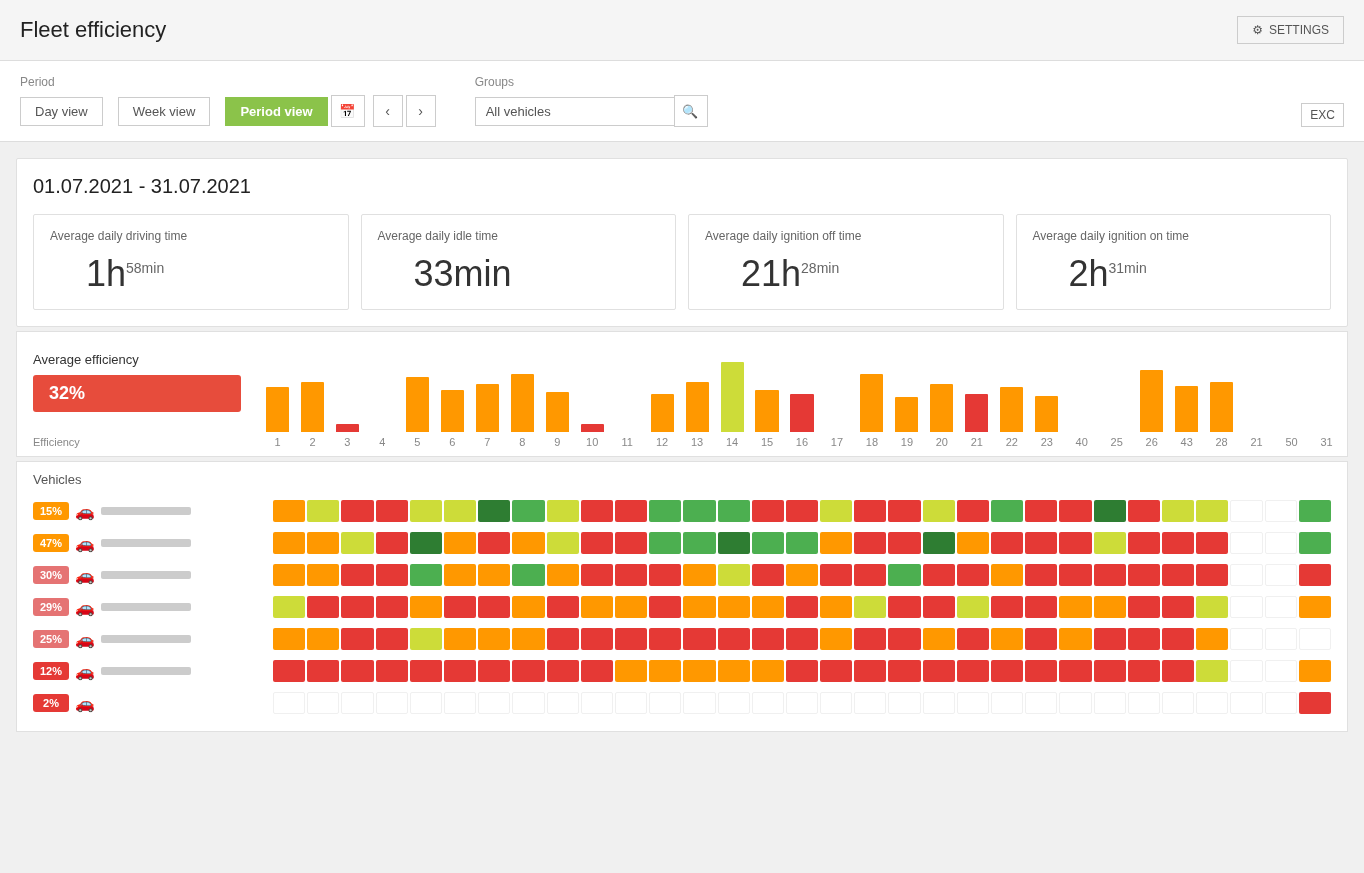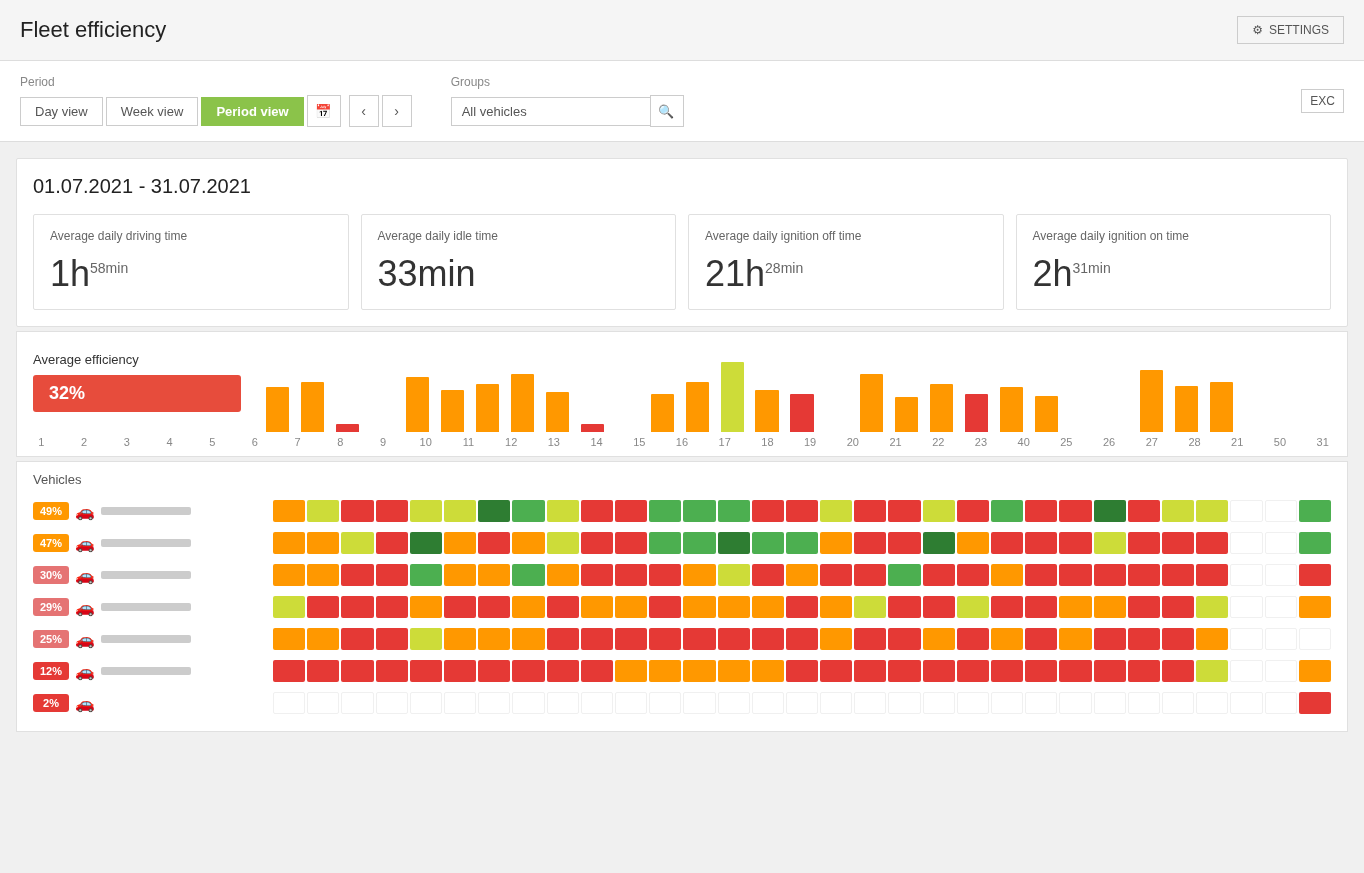--- a/index.html
+++ b/index.html
@@ -26,32 +26,32 @@
       color: #555;
     }
 
     .controls-bar {
       background: #fff;
       padding: 14px 20px;
       border-bottom: 1px solid #ddd;
     }
     .controls-inner {
       display: flex;
-      align-items: center;
+      align-items: flex-end;
       gap: 40px;
     }
     .control-group label {
       display: block;
       font-size: 12px;
       color: #888;
       margin-bottom: 6px;
     }
     .view-buttons {
       display: flex;
-      gap: 4px;
+      gap: 16px;
     }
     .view-btn {
       border: 1px solid #ccc;
       background: #fff;
       padding: 6px 14px;
       cursor: pointer;
       font-size: 13px;
       color: #555;
       margin-right: -1px;
     }
@@ -148,20 +148,21 @@
     }
     .stat-card-label {
       font-size: 12px;
       color: #666;
       margin-bottom: 10px;
     }
     .stat-card-value {
       font-size: 36px;
       font-weight: 300;
       color: #333;
+      margin-left: 36px;
     }
     .stat-card-value sup {
       font-size: 14px;
       font-weight: normal;
       color: #666;
       vertical-align: super;
     }
 
     .chart-section {
       background: #fff;
@@ -448,20 +449,21 @@
             <div class="bar-col">
               <div class="bar" style="height: 50px; background: rgb(255, 152, 0);"></div>
             </div>
             <div class="bar-col"></div>
             <div class="bar-col"></div>
             <div class="bar-col"></div>
           </div>
       </div>
     </div>
     <div style="display:flex;">
+      <div class="chart-label-row-left">Efficiency</div>
       <div style="flex:1;display:grid;grid-template-columns:repeat(31,1fr);gap:2px;padding:4px 4px 8px 4px;" id="day-labels">
           <div class="day-label">1</div>
           <div class="day-label">2</div>
           <div class="day-label">3</div>
           <div class="day-label">4</div>
           <div class="day-label">5</div>
           <div class="day-label">6</div>
           <div class="day-label">7</div>
           <div class="day-label">8</div>
           <div class="day-label">9</div>
@@ -475,35 +477,35 @@
           <div class="day-label">17</div>
           <div class="day-label">18</div>
           <div class="day-label">19</div>
           <div class="day-label">20</div>
           <div class="day-label">21</div>
           <div class="day-label">22</div>
           <div class="day-label">23</div>
           <div class="day-label">40</div>
           <div class="day-label">25</div>
           <div class="day-label">26</div>
-          <div class="day-label">27</div>
+          <div class="day-label">43</div>
           <div class="day-label">28</div>
           <div class="day-label">21</div>
           <div class="day-label">50</div>
           <div class="day-label">31</div>
         </div>
     </div>
   </div>
 
   <div class="vehicles-section">
     <div class="vehicles-title">Vehicles</div>
     <div id="vehicle-rows">
         <div class="vehicle-row">
           <div class="vehicle-left">
-            <span class="vehicle-badge" style="background: rgb(255, 152, 0);">49%</span>
+            <span class="vehicle-badge" style="background: rgb(255, 152, 0);">15%</span>
             <span class="vehicle-icon">🚗</span>
             <div class="vehicle-name-bar" style="width: 70px; max-width: 90px;"></div>
           </div>
           <div class="vehicle-cells">
             <div class="cell" style="background: rgb(255, 152, 0);"></div>
             <div class="cell" style="background: rgb(205, 220, 57);"></div>
             <div class="cell" style="background: rgb(229, 57, 53);"></div>
             <div class="cell" style="background: rgb(229, 57, 53);"></div>
             <div class="cell" style="background: rgb(205, 220, 57);"></div>
             <div class="cell" style="background: rgb(205, 220, 57);"></div>

